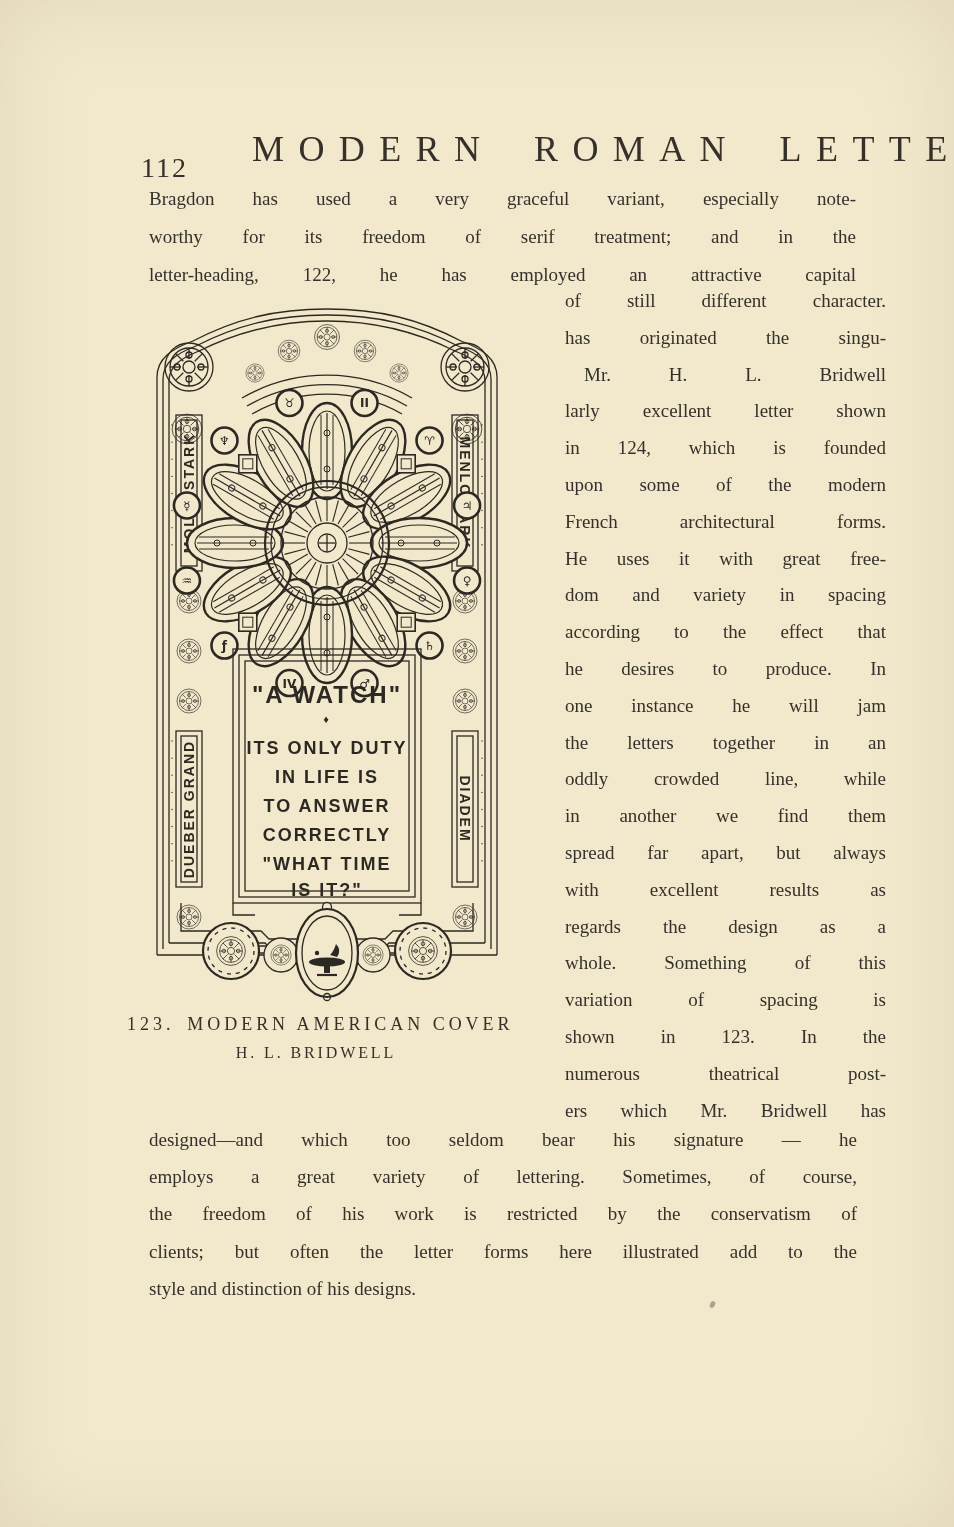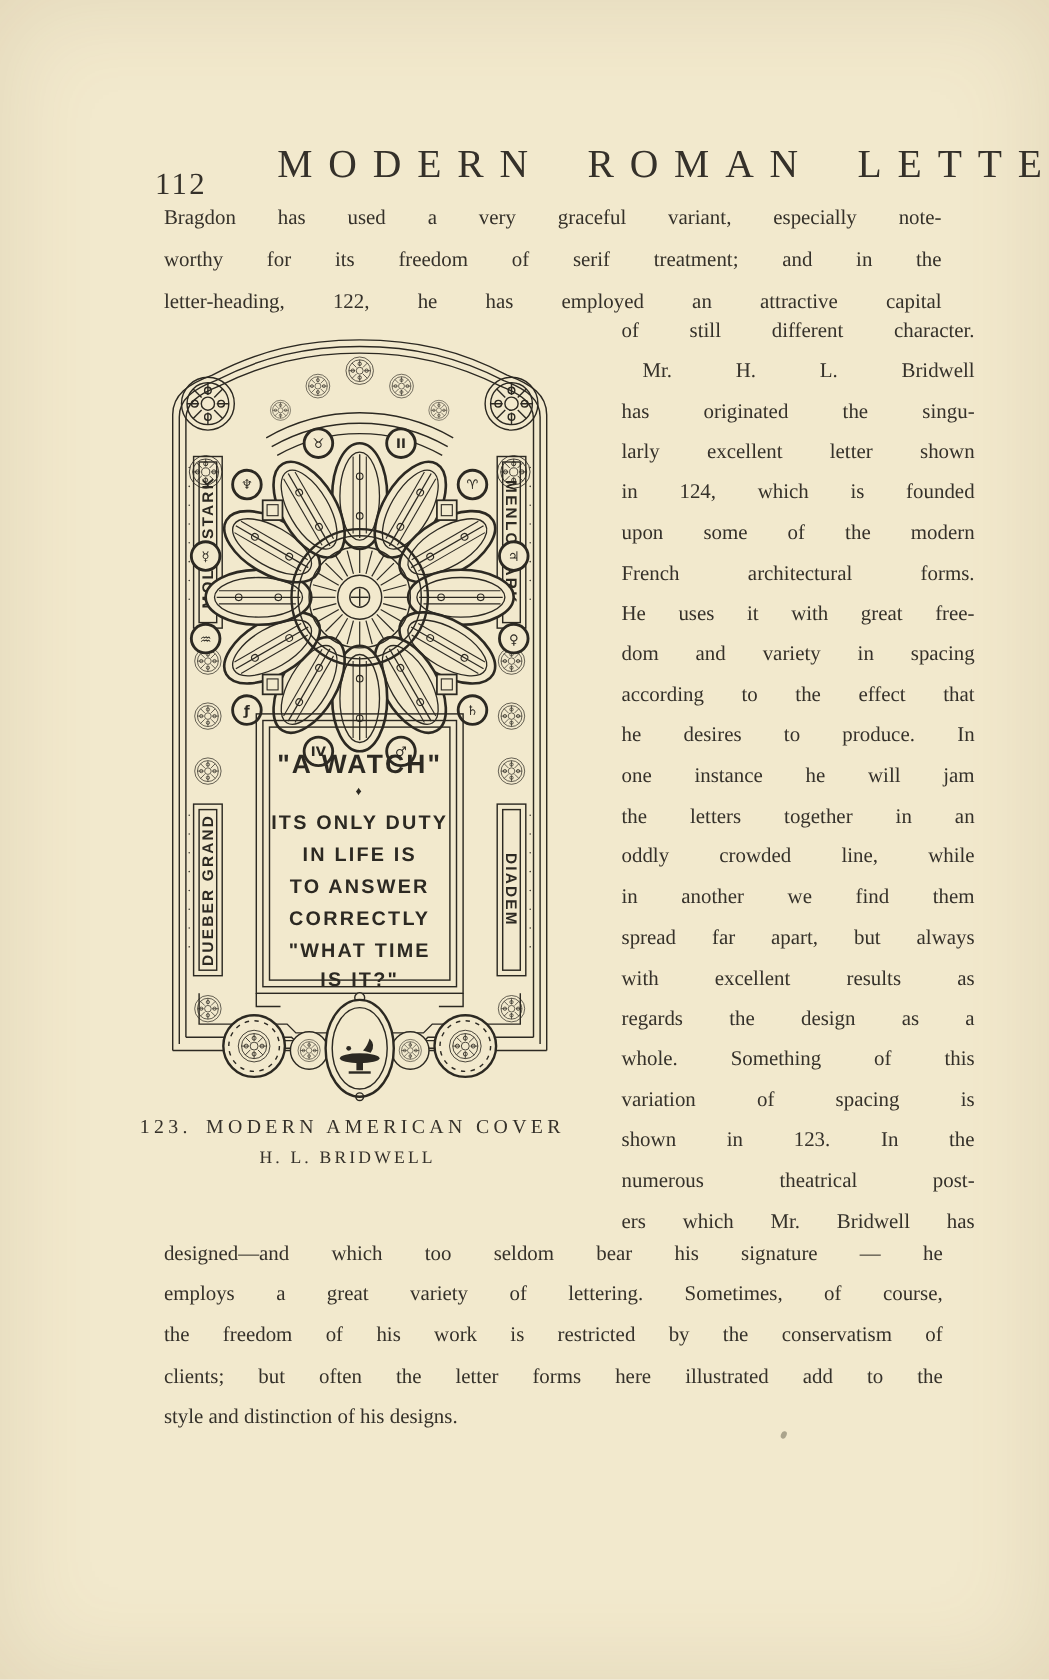--- a/index.html
+++ b/index.html
@@ -46,22 +46,22 @@
   <div id="running-title">MODERN ROMAN LETTERS</div>
 
   <div id="intro" class="textblock">
       <div class="jline">Bragdon has used a very graceful variant, especially note-</div>
       <div class="jline">worthy for its freedom of serif treatment; and in the</div>
       <div class="jline">letter-heading, 122, he has employed an attractive capital</div>
     </div>
 
   <div id="rightcol" class="textblock">
       <div class="jline">of still different character.</div>
+      <div class="jline">has originated the singu-</div>
       <div class="jline"> Mr. H. L. Bridwell</div>
-      <div class="jline">has originated the singu-</div>
       <div class="jline">larly excellent letter shown</div>
       <div class="jline">in 124, which is founded</div>
       <div class="jline">upon some of the modern</div>
       <div class="jline">French architectural forms.</div>
       <div class="jline">He uses it with great free-</div>
       <div class="jline">dom and variety in spacing</div>
       <div class="jline">according to the effect that</div>
       <div class="jline">he desires to produce.  In</div>
       <div class="jline">one instance he will jam</div>
       <div class="jline">the letters together in an</div>

